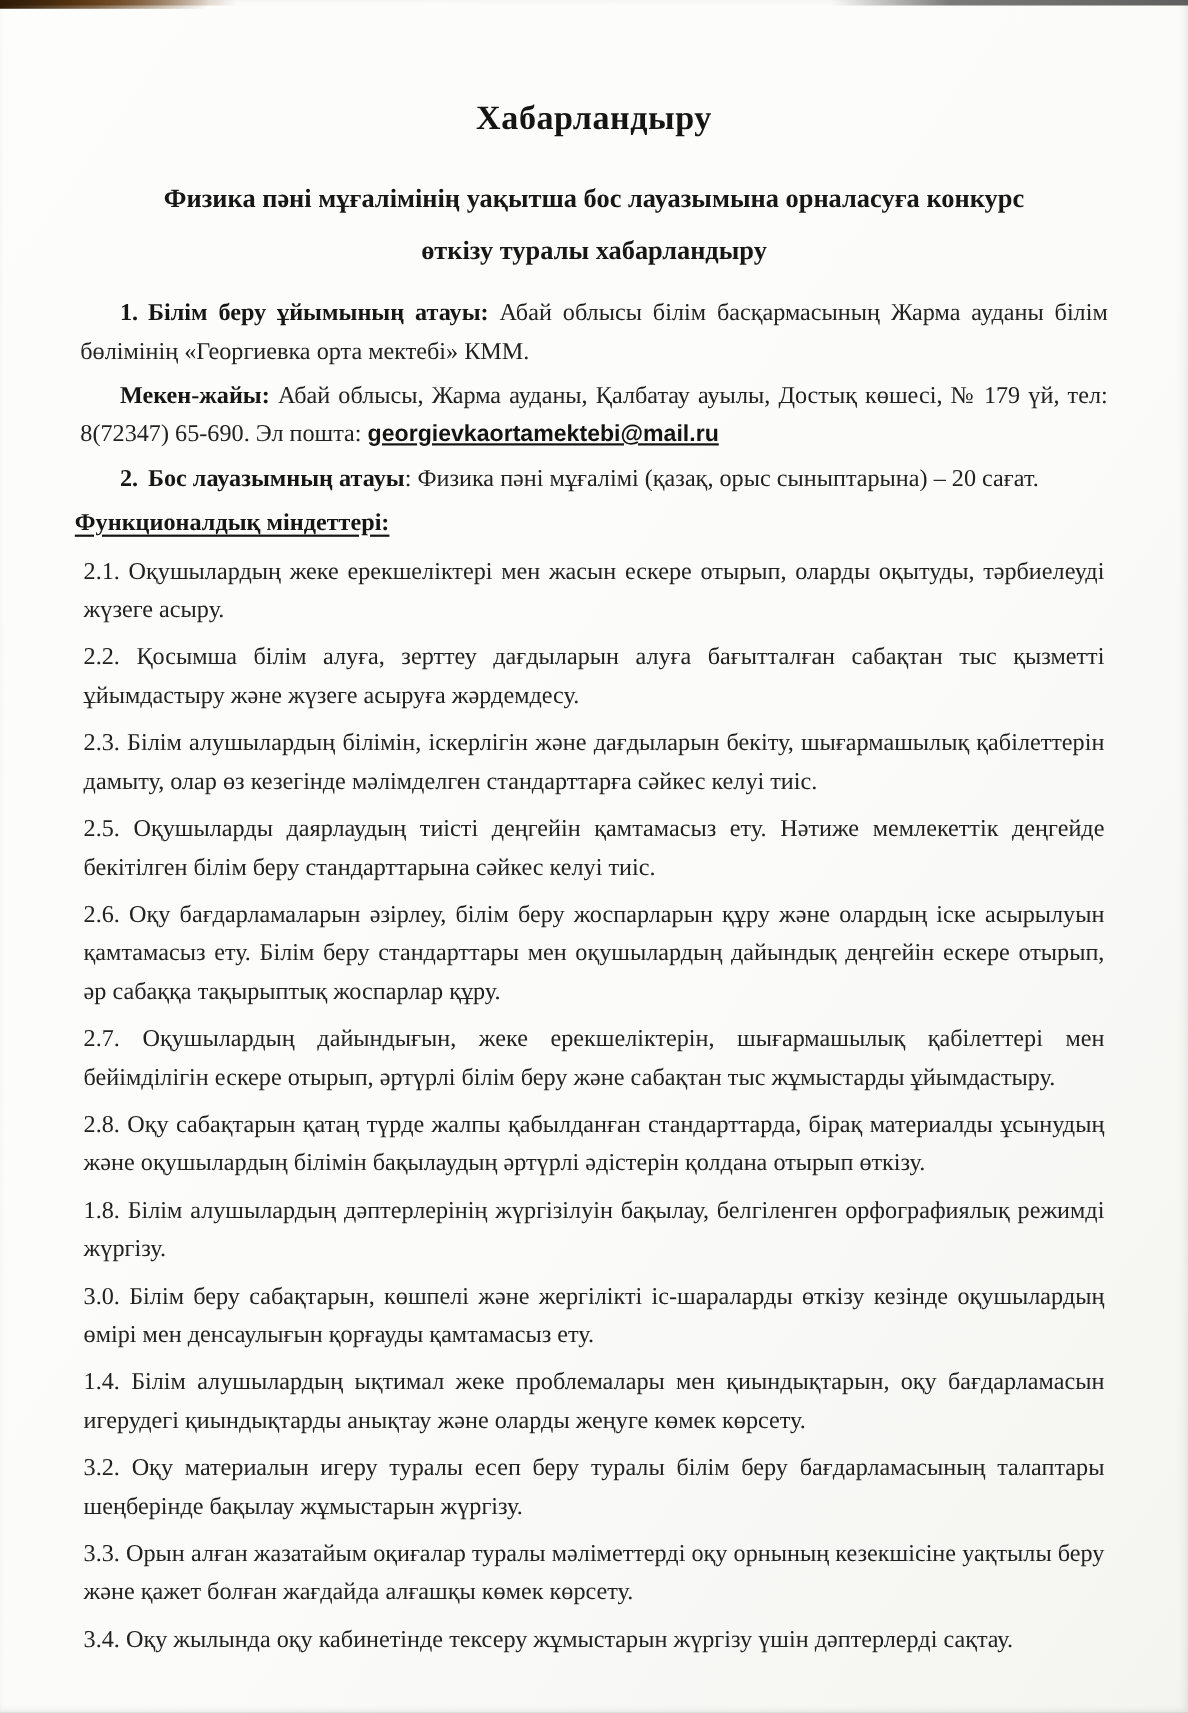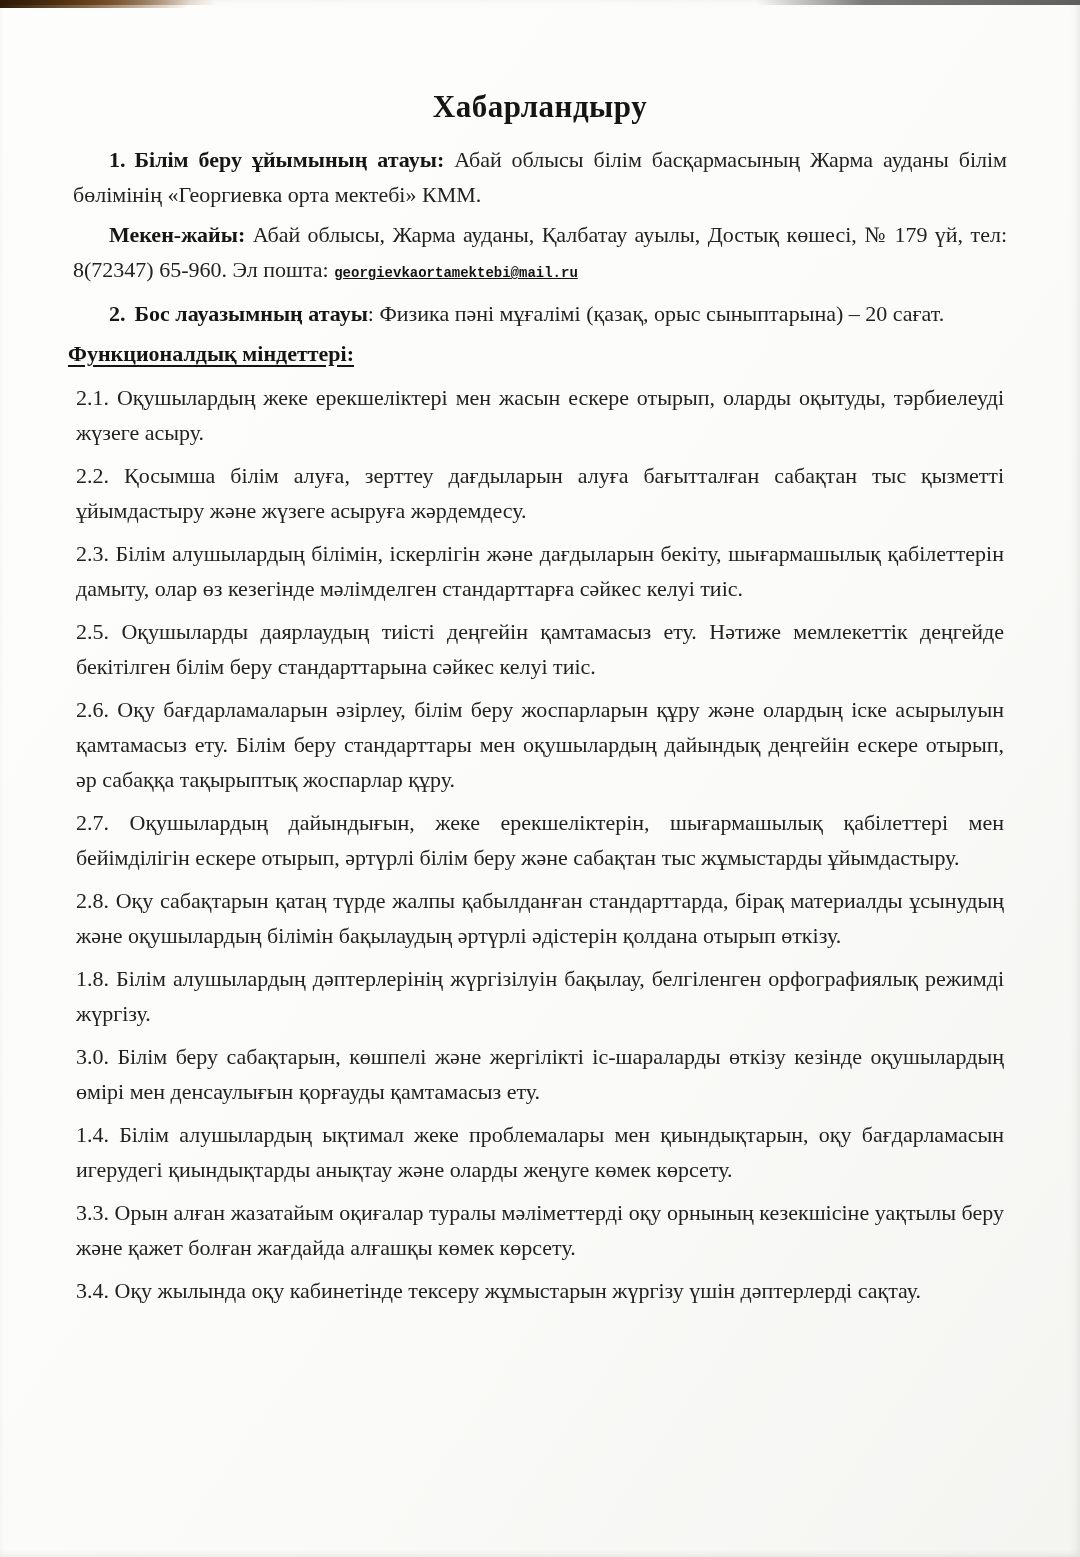--- a/index.html
+++ b/index.html
@@ -56,23 +56,23 @@
     text-align: justify;
     color: #222;
   }
   .indent { text-indent: 36px; }
   .p-org     { margin-top: 14px; }
   .p-address { margin-top: 4px; }
   .p-vacancy { margin-top: 4px; }
   .num { margin-right: 9px; }
   .bold { font-weight: bold; color: #161616; }
   .email {
-    font-family: Liberation Mono, monospace;
+    font-family: Liberation Sans, sans-serif;
     font-weight: bold;
-    font-size: 14px;
+    font-size: 21px;
     text-decoration: underline;
     color: #141414;
   }
   .duties-heading {
     margin: 4px 0 0 0;
     font-size: 22px;
     line-height: 36px;
     font-weight: bold;
     text-decoration: underline;
     text-underline-offset: 4px;
@@ -84,45 +84,50 @@
 <body>
 
 <div class="page">
   <div class="scan-edge-top"></div>
   <div class="scan-edge-corner"></div>
 
   <div class="content">
 
     <h1 class="title">Хабарландыру</h1>
 
+    <div class="subtitle">
+      <div>Физика пәні мұғалімінің уақытша бос лауазымына орналасуға конкурс</div>
+      <div>өткізу туралы хабарландыру</div>
+    </div>
 
     <p class="para indent p-org">
       <span class="bold num">1.</span><span class="bold">Білім беру ұйымының атауы:</span>
       <span>Абай  облысы білім басқармасының Жарма ауданы білім бөлімінің «Георгиевка орта мектебі» КММ.</span>
     </p>
 
     <p class="para indent p-address">
       <span class="bold">Мекен-жайы:</span>
-      <span>Абай облысы, Жарма ауданы, Қалбатау ауылы, Достық көшесі, № 179 үй, тел: 8(72347) 65-960. Эл пошта:</span>
+      <span>Абай облысы, Жарма ауданы, Қалбатау ауылы, Достық көшесі, № 179 үй, тел: 8(72347) 65-690. Эл пошта:</span>
       <span class="email">georgievkaortamektebi@mail.ru</span>
     </p>
 
     <p class="para indent p-vacancy">
       <span class="bold num">2.</span><span class="bold">Бос лауазымның атауы</span><span>: Физика пәні мұғалімі (қазақ, орыс сыныптарына) – 20 сағат.</span>
     </p>
 
     <h2 class="duties-heading">Функционалдық міндеттері:</h2>
 
     <p class="para duty">2.1. Оқушылардың жеке ерекшеліктері мен жасын ескере отырып, оларды оқытуды, тәрбиелеуді жүзеге асыру.</p>
     <p class="para duty">2.2. Қосымша білім алуға, зерттеу дағдыларын алуға бағытталған сабақтан тыс қызметті ұйымдастыру және жүзеге асыруға жәрдемдесу.</p>
     <p class="para duty">2.3. Білім алушылардың білімін, іскерлігін және дағдыларын бекіту, шығармашылық қабілеттерін дамыту, олар өз кезегінде мәлімделген стандарттарға сәйкес келуі тиіс.</p>
     <p class="para duty">2.5. Оқушыларды даярлаудың тиісті деңгейін қамтамасыз ету. Нәтиже мемлекеттік деңгейде бекітілген білім беру стандарттарына сәйкес келуі тиіс.</p>
     <p class="para duty">2.6. Оқу бағдарламаларын әзірлеу, білім беру жоспарларын құру және олардың іске асырылуын қамтамасыз ету. Білім беру стандарттары мен оқушылардың дайындық деңгейін ескере отырып, әр сабаққа тақырыптық жоспарлар құру.</p>
     <p class="para duty">2.7. Оқушылардың дайындығын, жеке ерекшеліктерін, шығармашылық қабілеттері мен бейімділігін ескере отырып, әртүрлі білім беру және сабақтан тыс жұмыстарды ұйымдастыру.</p>
     <p class="para duty">2.8. Оқу сабақтарын қатаң түрде жалпы қабылданған стандарттарда, бірақ материалды ұсынудың және оқушылардың білімін бақылаудың әртүрлі әдістерін қолдана отырып өткізу.</p>
     <p class="para duty">1.8. Білім алушылардың дәптерлерінің жүргізілуін бақылау, белгіленген орфографиялық режимді жүргізу.</p>
     <p class="para duty">3.0. Білім беру сабақтарын, көшпелі және жергілікті іс-шараларды өткізу кезінде оқушылардың өмірі мен денсаулығын қорғауды қамтамасыз ету.</p>
     <p class="para duty">1.4. Білім алушылардың ықтимал жеке проблемалары мен қиындықтарын, оқу бағдарламасын игерудегі қиындықтарды анықтау және оларды жеңуге көмек көрсету.</p>
+    <p class="para duty">3.2. Оқу материалын игеру туралы есеп беру туралы білім беру бағдарламасының талаптары шеңберінде бақылау жұмыстарын жүргізу.</p>
     <p class="para duty">3.3. Орын алған жазатайым оқиғалар туралы мәліметтерді оқу орнының кезекшісіне уақтылы беру және қажет болған жағдайда алғашқы көмек көрсету.</p>
     <p class="para duty">3.4. Оқу жылында оқу кабинетінде тексеру жұмыстарын жүргізу  үшін дәптерлерді сақтау.</p>
 
   </div>
 </div>
 
 </body></html>

